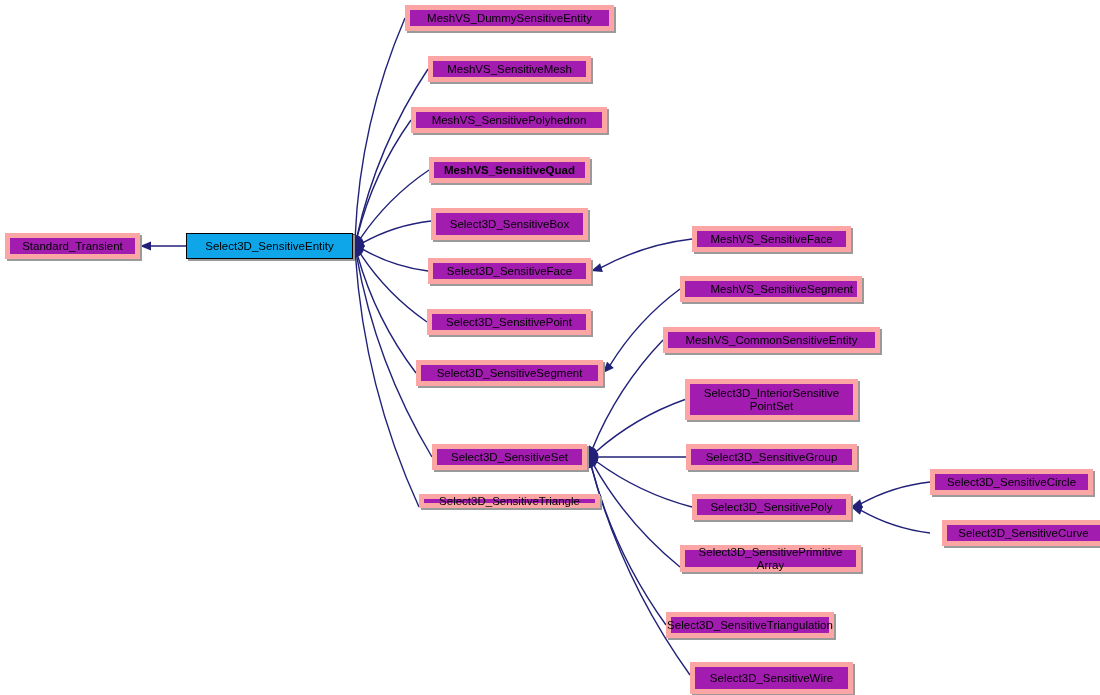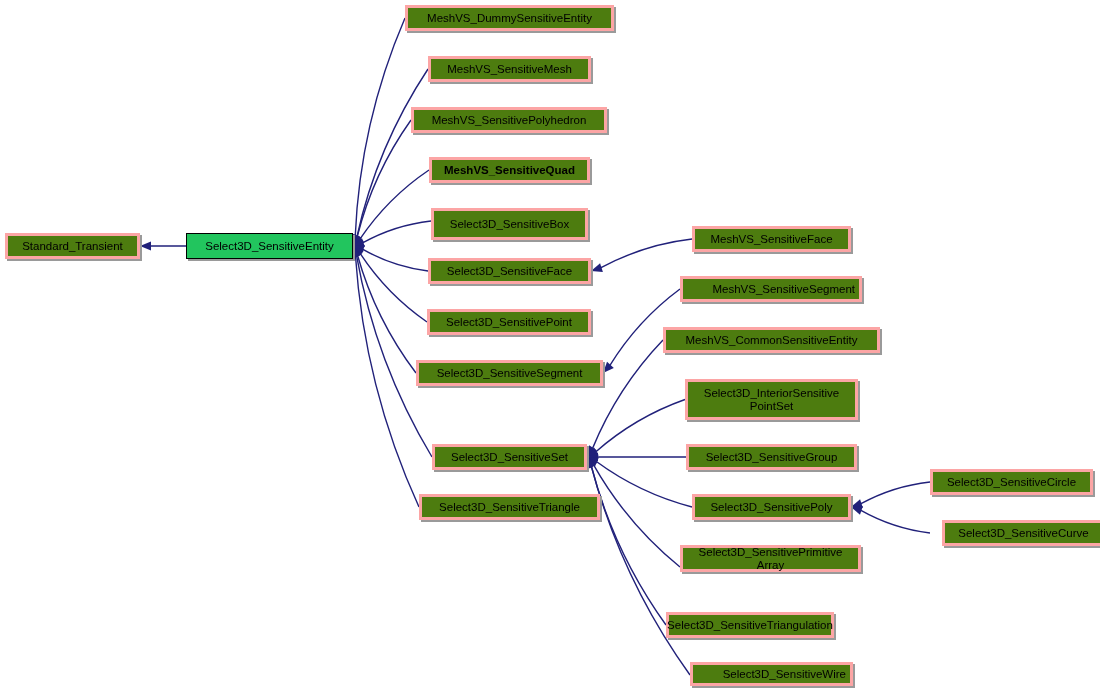--- a/index.html
+++ b/index.html
@@ -21,37 +21,37 @@
     position: absolute;
     left: 0;
     top: 0;
     width: 1100px;
     height: 695px;
     display: block;
   }
   .node-box {
     position: absolute;
     box-sizing: border-box;
-    background: #4d7c0f;
-    border: 3px solid #fca5a5;
+    background: #a21caf;
+    border: 5px solid #fca5a5;
     box-shadow: 2px 2px 0 0 #9a9a9a;
     display: flex;
     align-items: center;
     justify-content: center;
     text-align: center;
     font-family: "Liberation Sans", sans-serif;
     font-size: 11.5px;
     line-height: 13px;
     color: #000000;
     letter-spacing: 0px;
     white-space: pre-line;
     user-select: none;
   }
   .node-box.root-node {
-    background: #22c55e;
+    background: #0ea5e9;
     border: 1px solid #000000;
   }
   .node-label {
     display: block;
     padding: 0 4px;
     white-space: pre-line;
   }
 </style>
 </head>
 <body>
@@ -112,29 +112,29 @@
       <div class="node-box root-node" style="left: 186px; top: 233px; width: 167px; height: 26px;"><span class="node-label">Select3D_SensitiveEntity</span></div>
       <div class="node-box" style="left: 405px; top: 5px; width: 209px; height: 26px;"><span class="node-label">MeshVS_DummySensitiveEntity</span></div>
       <div class="node-box" style="left: 428px; top: 56px; width: 163px; height: 26px;"><span class="node-label">MeshVS_SensitiveMesh</span></div>
       <div class="node-box" style="left: 411px; top: 107px; width: 196px; height: 26px;"><span class="node-label">MeshVS_SensitivePolyhedron</span></div>
       <div class="node-box" style="left: 429px; top: 157px; width: 161px; height: 26px; font-weight: bold;"><span class="node-label">MeshVS_SensitiveQuad</span></div>
       <div class="node-box" style="left: 431px; top: 208px; width: 157px; height: 32px;"><span class="node-label">Select3D_SensitiveBox</span></div>
       <div class="node-box" style="left: 428px; top: 258px; width: 163px; height: 26px;"><span class="node-label">Select3D_SensitiveFace</span></div>
       <div class="node-box" style="left: 427px; top: 309px; width: 164px; height: 26px;"><span class="node-label">Select3D_SensitivePoint</span></div>
       <div class="node-box" style="left: 416px; top: 360px; width: 187px; height: 26px;"><span class="node-label">Select3D_SensitiveSegment</span></div>
       <div class="node-box" style="left: 432px; top: 444px; width: 155px; height: 26px;"><span class="node-label">Select3D_SensitiveSet</span></div>
-      <div class="node-box" style="left: 419px; top: 494px; width: 181px; height: 26px;"><span class="node-label">Select3D_SensitiveTriangle</span></div>
+      <div class="node-box" style="left: 419px; top: 494px; width: 181px; height: 14px;"><span class="node-label">Select3D_SensitiveTriangle</span></div>
       <div class="node-box" style="left: 692px; top: 226px; width: 159px; height: 26px;"><span class="node-label">MeshVS_SensitiveFace</span></div>
       <div class="node-box" style="left: 680px; top: 276px; width: 182px; height: 26px; justify-content: flex-end;"><span class="node-label">MeshVS_SensitiveSegment</span></div>
       <div class="node-box" style="left: 663px; top: 327px; width: 217px; height: 26px;"><span class="node-label">MeshVS_CommonSensitiveEntity</span></div>
       <div class="node-box" style="left: 685px; top: 379px; width: 173px; height: 41px;"><span class="node-label">Select3D_InteriorSensitive
 PointSet</span></div>
       <div class="node-box" style="left: 686px; top: 444px; width: 171px; height: 26px;"><span class="node-label">Select3D_SensitiveGroup</span></div>
       <div class="node-box" style="left: 692px; top: 494px; width: 159px; height: 26px;"><span class="node-label">Select3D_SensitivePoly</span></div>
       <div class="node-box" style="left: 680px; top: 545px; width: 181px; height: 27px;"><span class="node-label">Select3D_SensitivePrimitive
 Array</span></div>
       <div class="node-box" style="left: 666px; top: 612px; width: 168px; height: 26px; align-items: center;"><span class="node-label">Select3D_SensitiveTriangulation</span></div>
-      <div class="node-box" style="left: 690px; top: 662px; width: 163px; height: 24px; justify-content: flex-end;"><span class="node-label">Select3D_SensitiveWire</span></div>
+      <div class="node-box" style="left: 690px; top: 662px; width: 163px; height: 32px;"><span class="node-label">Select3D_SensitiveWire</span></div>
       <div class="node-box" style="left: 930px; top: 469px; width: 163px; height: 26px;"><span class="node-label">Select3D_SensitiveCircle</span></div>
       <div class="node-box" style="left: 930px; top: 520px; width: 163px; height: 26px; margin-left: 12px;"><span class="node-label">Select3D_SensitiveCurve</span></div>
     </div>
 
 </div>
 
 </body></html>

